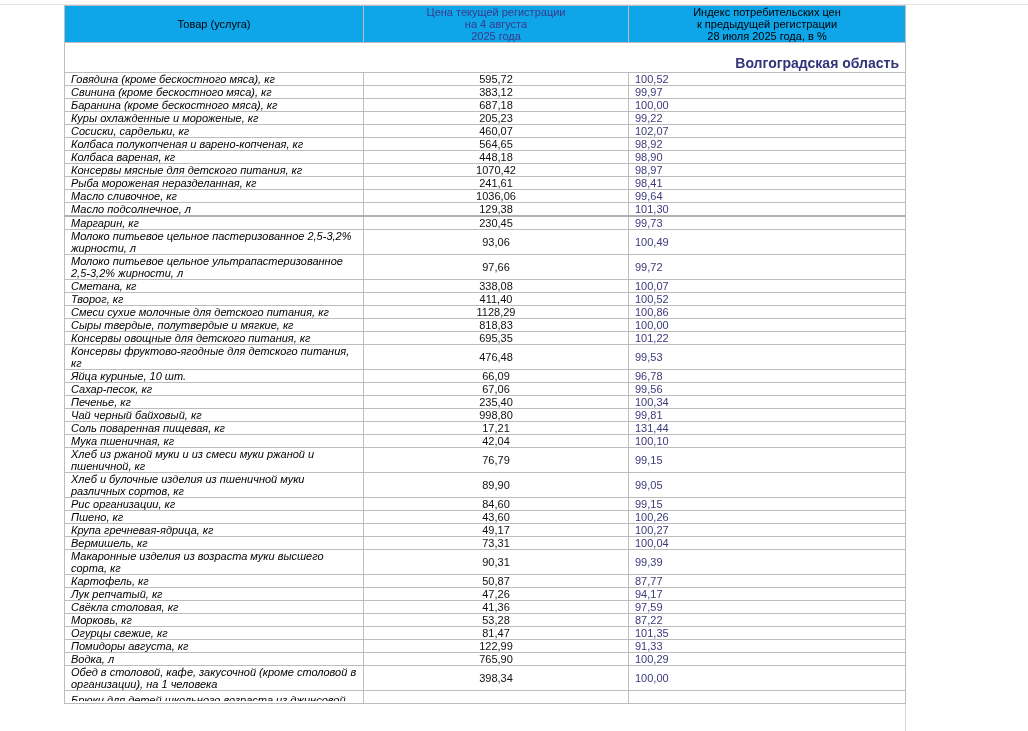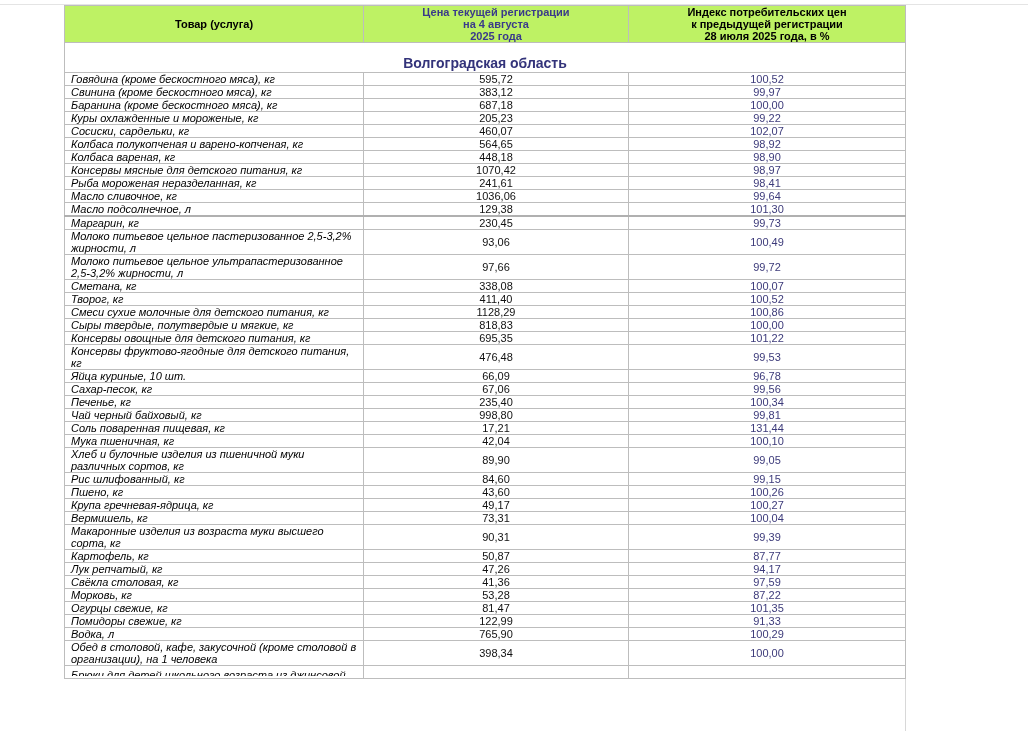--- a/index.html
+++ b/index.html
@@ -27,46 +27,46 @@
       border-collapse: collapse;
       width: 841px;
       table-layout: fixed;
       font-size: 11px;
       color: #000;
     }
     col.c1 { width: 299px; }
     col.c2 { width: 265px; }
     col.c3 { width: 277px; }
     th {
-      background: #bef264;
-      font-weight: bold;
+      background: #0ea5e9;
+      font-weight: normal;
       font-size: 11px;
       line-height: 12px;
       height: 34px;
       padding: 0 4px;
       border: 1px solid #bdbdbd;
       text-align: center;
       vertical-align: middle;
     }
     th.blue { color: #3a3a8a; }
     td {
       border: 1px solid #bdbdbd;
       padding: 0 6px;
       line-height: 12px;
       height: 12px;
       vertical-align: middle;
     }
     td.name { text-align: left; font-style: italic; }
     td.price { text-align: center; color: #111; }
-    td.index { text-align: center; color: #3c3a7a; }
+    td.index { color: #3c3a7a; }
     tr.region td {
       border-left: 1px solid #bdbdbd;
       border-right: 1px solid #bdbdbd;
       height: 28px;
-      text-align: center;
+      text-align: right;
       vertical-align: bottom;
       padding-bottom: 1px;
       font-size: 14px;
       font-weight: bold;
       color: #33337a;
       line-height: 16px;
     }
     tr.thick td { border-bottom: 2px solid #b0b0b0; }
     tr.cut td { height: 12px; overflow: hidden; }
     .cutcell {
@@ -242,26 +242,31 @@
           <td class="name">Соль поваренная пищевая, кг</td>
           <td class="price">17,21</td>
           <td class="index">131,44</td>
         </tr>
         <tr>
           <td class="name">Мука пшеничная, кг</td>
           <td class="price">42,04</td>
           <td class="index">100,10</td>
         </tr>
         <tr>
+          <td class="name">Хлеб из ржаной муки и из смеси муки ржаной и пшеничной, кг</td>
+          <td class="price">76,79</td>
+          <td class="index">99,15</td>
+        </tr>
+        <tr>
           <td class="name">Хлеб и булочные изделия из пшеничной муки различных сортов, кг</td>
           <td class="price">89,90</td>
           <td class="index">99,05</td>
         </tr>
         <tr>
-          <td class="name">Рис шлифованный, кг</td>
+          <td class="name">Рис организации, кг</td>
           <td class="price">84,60</td>
           <td class="index">99,15</td>
         </tr>
         <tr>
           <td class="name">Пшено, кг</td>
           <td class="price">43,60</td>
           <td class="index">100,26</td>
         </tr>
         <tr>
           <td class="name">Крупа гречневая-ядрица, кг</td>
@@ -297,21 +302,21 @@
           <td class="name">Морковь, кг</td>
           <td class="price">53,28</td>
           <td class="index">87,22</td>
         </tr>
         <tr>
           <td class="name">Огурцы свежие, кг</td>
           <td class="price">81,47</td>
           <td class="index">101,35</td>
         </tr>
         <tr>
-          <td class="name">Помидоры свежие, кг</td>
+          <td class="name">Помидоры августа, кг</td>
           <td class="price">122,99</td>
           <td class="index">91,33</td>
         </tr>
         <tr>
           <td class="name">Водка, л</td>
           <td class="price">765,90</td>
           <td class="index">100,29</td>
         </tr>
         <tr>
           <td class="name">Обед в столовой, кафе, закусочной (кроме столовой в организации), на 1 человека</td>

